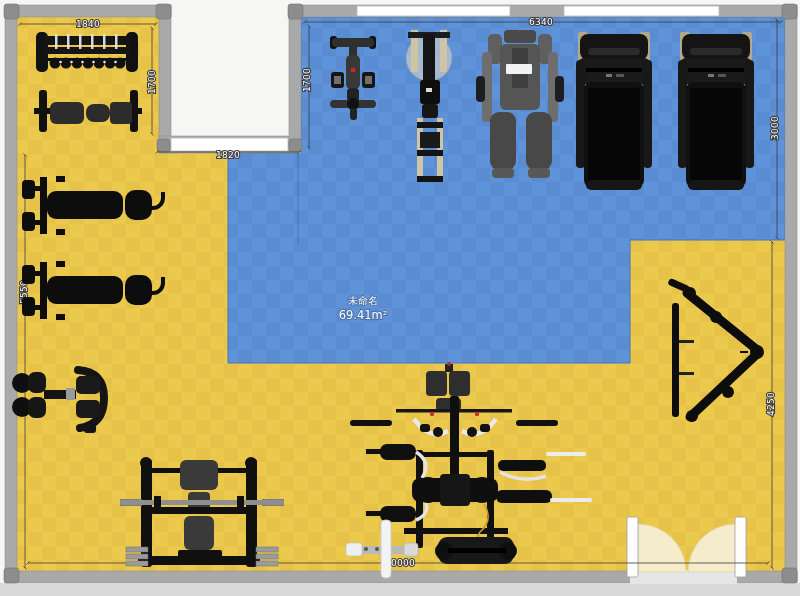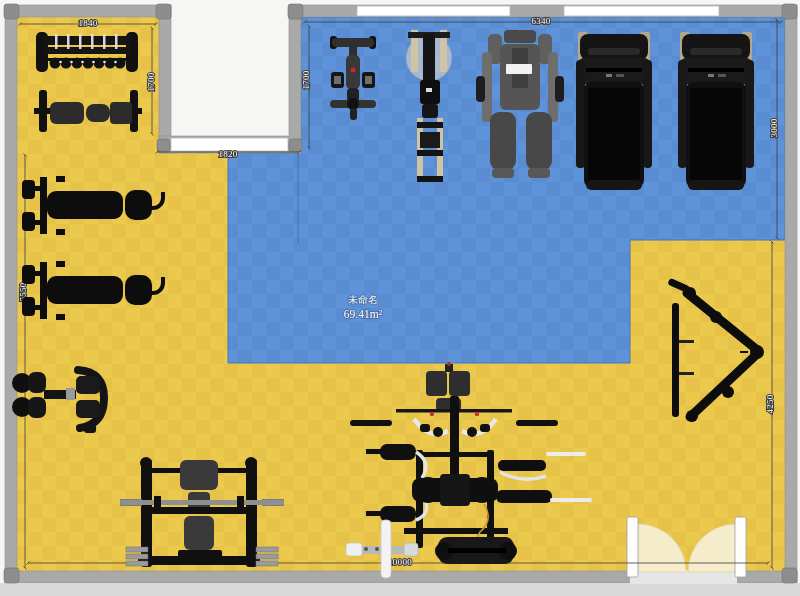--- a/index.html
+++ b/index.html
@@ -1,17 +1,17 @@
 <!DOCTYPE html>
 <html><head>
 <meta charset="utf-8">
 <style>
   html,body{margin:0;padding:0;}
   body{width:800px;height:596px;background:#f6f6f4;font-family:"DejaVu Sans",sans-serif;overflow:hidden;}
-  .stage{position:relative;width:800px;height:596px;font-family:Liberation Serif, serif;}
+  .stage{position:relative;width:800px;height:596px;}
   svg{display:block;}
   .dim-text{font-size:9px;font-weight:500;fill:#ffffff;stroke:#3d3d3d;stroke-width:2.2px;paint-order:stroke;letter-spacing:.3px;}
   .area-name{font-size:10px;fill:#ffffff;stroke:#4a6fa5;stroke-width:1.6px;paint-order:stroke;}
   .area-value{font-size:11.5px;fill:#ffffff;stroke:#4a6fa5;stroke-width:1.8px;paint-order:stroke;}
   text{text-anchor:middle;dominant-baseline:middle;}
 </style>
 </head>
 <body>
 
 <div class="stage">

